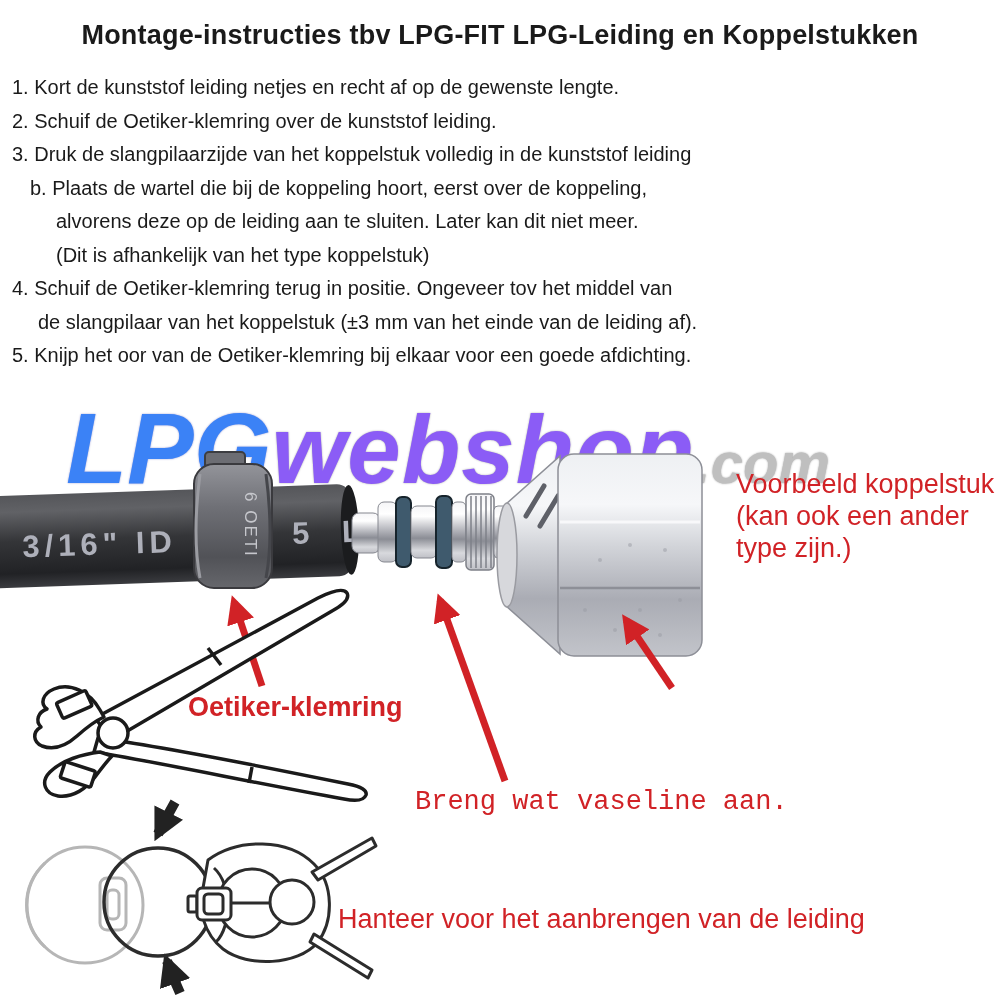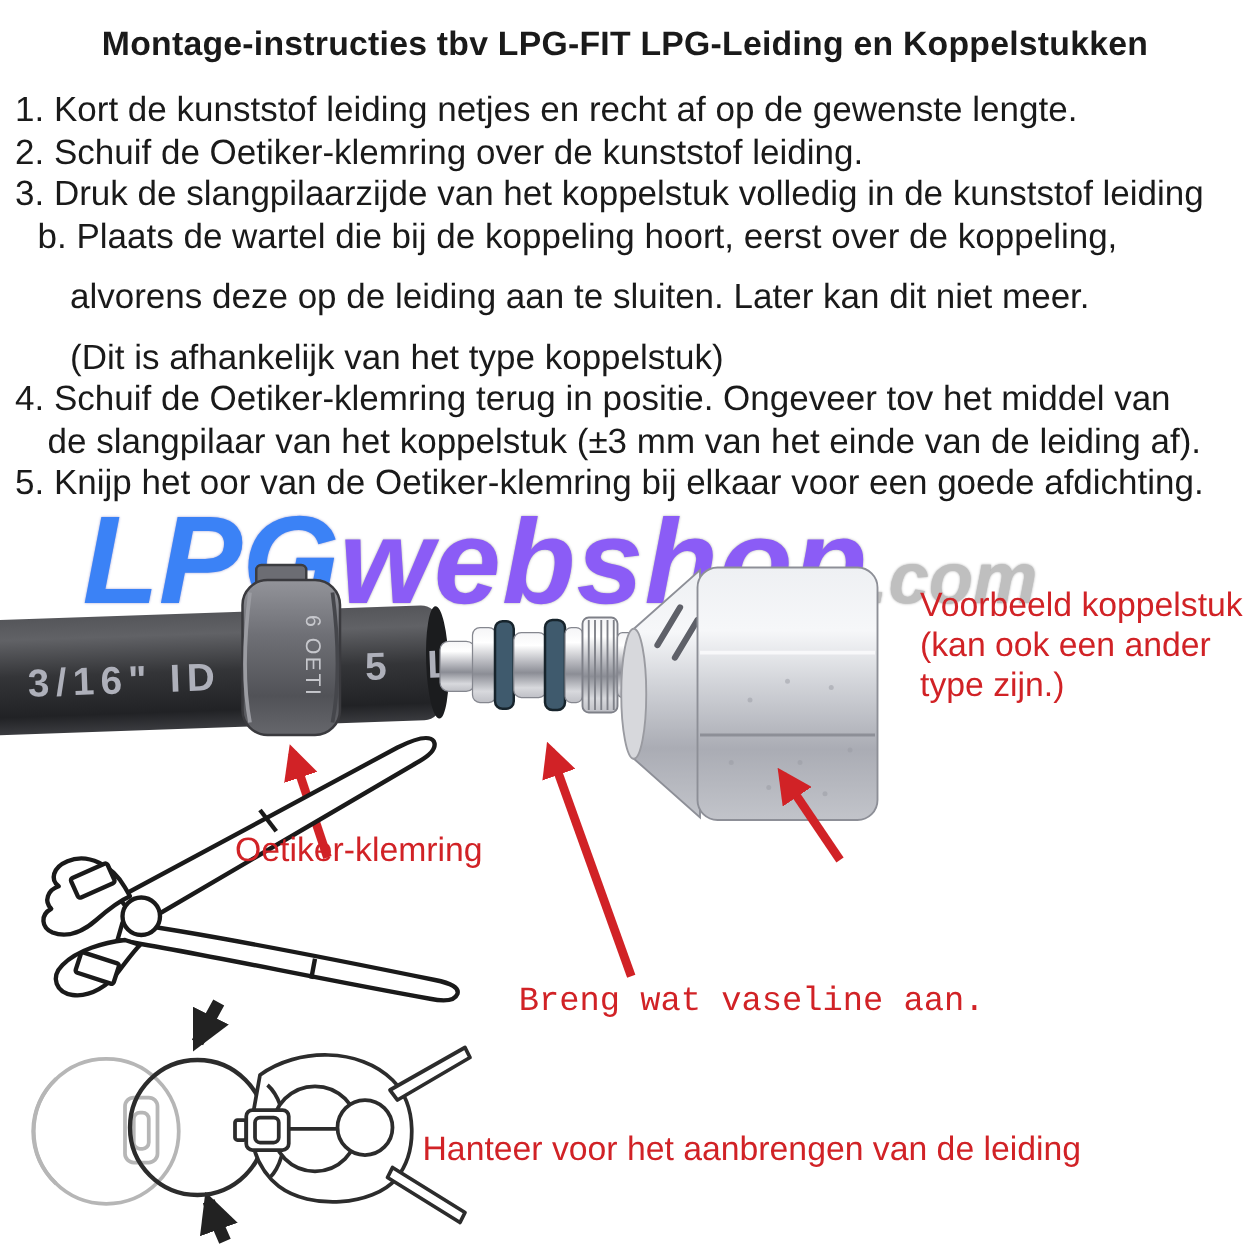--- a/index.html
+++ b/index.html
@@ -4,39 +4,39 @@
 <style>
   html,body{margin:0;padding:0;background:#fff;}
   .page{
     position:relative;width:1000px;height:1000px;overflow:hidden;
     background:#fff;font-family:"Liberation Sans",sans-serif;color:#1a1a1a;
   }
   .title{
     position:absolute;top:20px;left:0;width:1000px;text-align:center;
     font-size:27px;font-weight:bold;letter-spacing:.2px;margin:0;
   }
-  .instructions{position:absolute;top:71px;left:12px;width:980px;font-size:28px;line-height:33.5px;}
+  .instructions{position:absolute;top:71px;left:12px;width:980px;font-size:20px;line-height:33.5px;}
   .line{white-space:nowrap;}
   .ind0{padding-left:0;}
   .ind1{padding-left:18px;}
   .ind1b{padding-left:26px;}
-  .ind2{padding-left:44px;margin-top:15px;}
+  .ind2{padding-left:44px;}
   .watermark{
     position:absolute;top:398px;left:26px;white-space:nowrap;
     font-style:italic;line-height:100px;user-select:none;
   }
   .wm-lpg{font-size:100px;font-weight:bold;color:#3b82f6;text-shadow:0 0 2px #9a9bd0;margin-left:40px;}
   .wm-web{font-size:96px;font-weight:bold;color:#8b5cf6;text-shadow:0 0 2px #a8a8a8;letter-spacing:1px;}
   .wm-com{font-size:58px;font-weight:bold;color:#bfbfbf;text-shadow:0 0 2px #a0a0a0;}
   .scene{position:absolute;left:0;top:440px;width:1000px;height:560px;}
   .red-label{
     position:absolute;color:#d12226;font-size:27px;line-height:32px;white-space:nowrap;
   }
   .lbl-voorbeeld{left:736px;top:468px;}
-  .lbl-oetiker{left:188px;top:664px;}
+  .lbl-oetiker{left:188px;top:691px;font-weight:bold;}
   .lbl-vergeet{left:565px;top:692px;}
   .lbl-vaseline{left:415px;top:786px;font-family:Liberation Mono, monospace;}
   .lbl-hanteer{left:338px;top:903px;}
 </style>
 </head>
 <body>
 
 <div class="page">
 
   <h1 class="title">Montage-instructies tbv LPG-FIT LPG-Leiding en Koppelstukken</h1>

